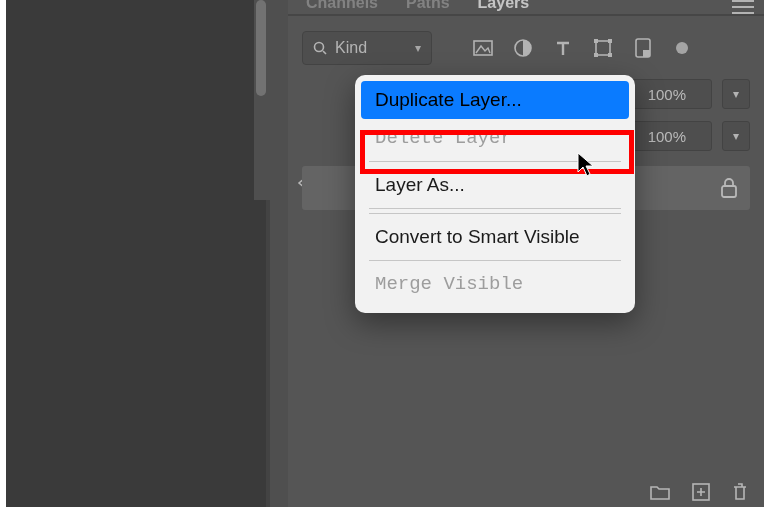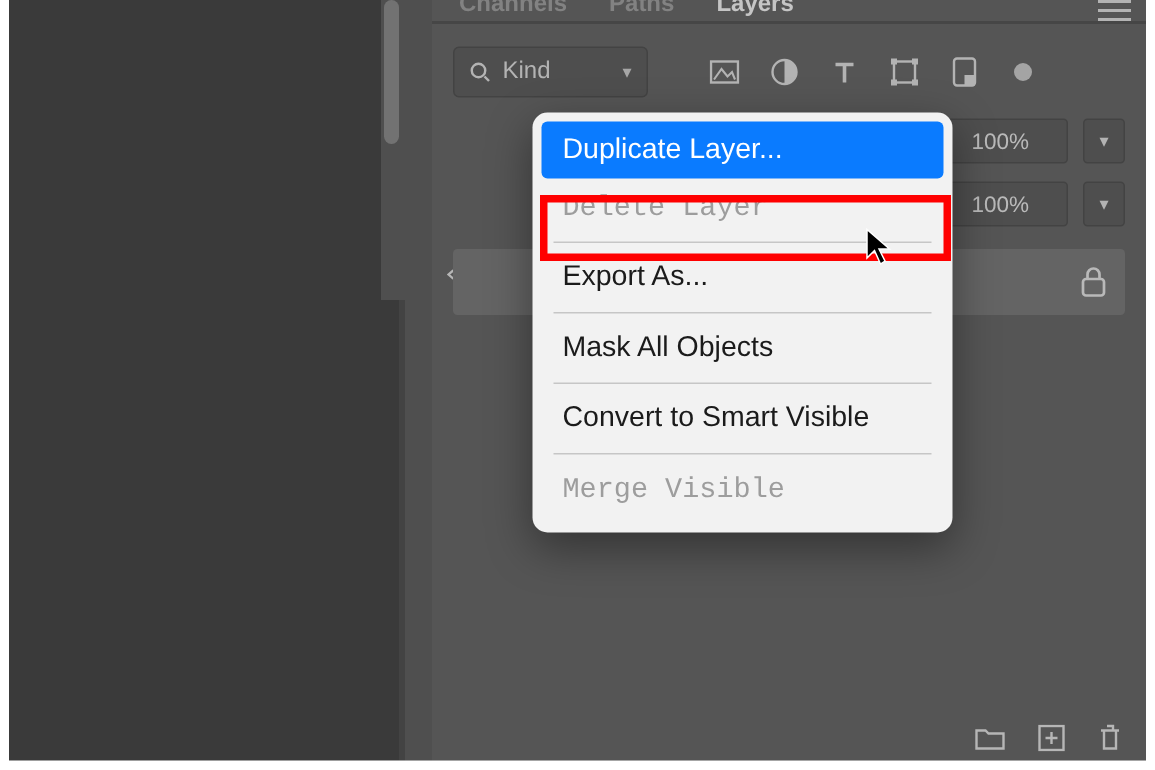--- a/index.html
+++ b/index.html
@@ -42,21 +42,21 @@
 
   .eye { position:absolute; left:10px; top:175px; color:#d3d3d3; }
 
   .bottom-bar { position:absolute; left:0; right:0; bottom:0; height:30px; display:flex; align-items:center; justify-content:flex-end; gap:22px; padding:0 16px; color:#d3d3d3; }
 
   
   .ctx { position:absolute; left:355px; top:75px; width:280px; background:#f2f2f2; border-radius:10px; box-shadow:0 10px 30px rgba(0,0,0,0.4); z-index:60; padding:6px 0 10px; }
   .ctx-item { padding:8px 20px; font-size:19px; color:#1b1b1b; cursor:pointer; white-space:nowrap; }
   .ctx-item.disabled { color:#9d9d9d; cursor:default;font-family:Liberation Mono, monospace; }
   .ctx-sep { height:1px; background:#c6c6c6; margin:4px 14px; }
-  .ctx-item.highlight { background:#0a7bff; color:#ffffff; border-radius:4px; margin:0 6px; padding:8px 14px; }
+  .ctx-item.highlight { background:#0a7bff; color:#000000; border-radius:4px; margin:0 6px; padding:8px 14px; }
   .red-box { position:absolute; left:360px; top:130px; width:274px; height:44px; border:5px solid #ff0000; z-index:70; pointer-events:none; }
 
   .cursor { position:absolute; left:577px; top:152px; z-index:80; pointer-events:none; }
 
   svg { display:block; }
 </style>
 </head>
 <body>
 
 <div class="canvas-panel"></div>
@@ -169,23 +169,22 @@
       </div>
   </div>
 </div>
 
 <div class="overlay"></div>
 
 <div class="ctx">
   <div class="ctx-item highlight">Duplicate Layer...</div>
   <div class="ctx-item disabled">Delete Layer</div>
   <div class="ctx-sep"></div>
-  <div class="ctx-item">Export As...</div>
-  <div class="ctx-sep"></div>
-  <div class="ctx-item">Mask All Objects</div>
+  <div class="ctx-item">Layer As...</div>
+  <div class="ctx-sep"></div>
   <div class="ctx-sep"></div>
   <div class="ctx-item">Convert to Smart Visible</div>
   <div class="ctx-sep"></div>
   <div class="ctx-item disabled">Merge Visible</div>
 </div>
 
 <div class="red-box"></div>
 
 <div class="cursor">
   <svg width="20" height="26" viewBox="0 0 20 26">

